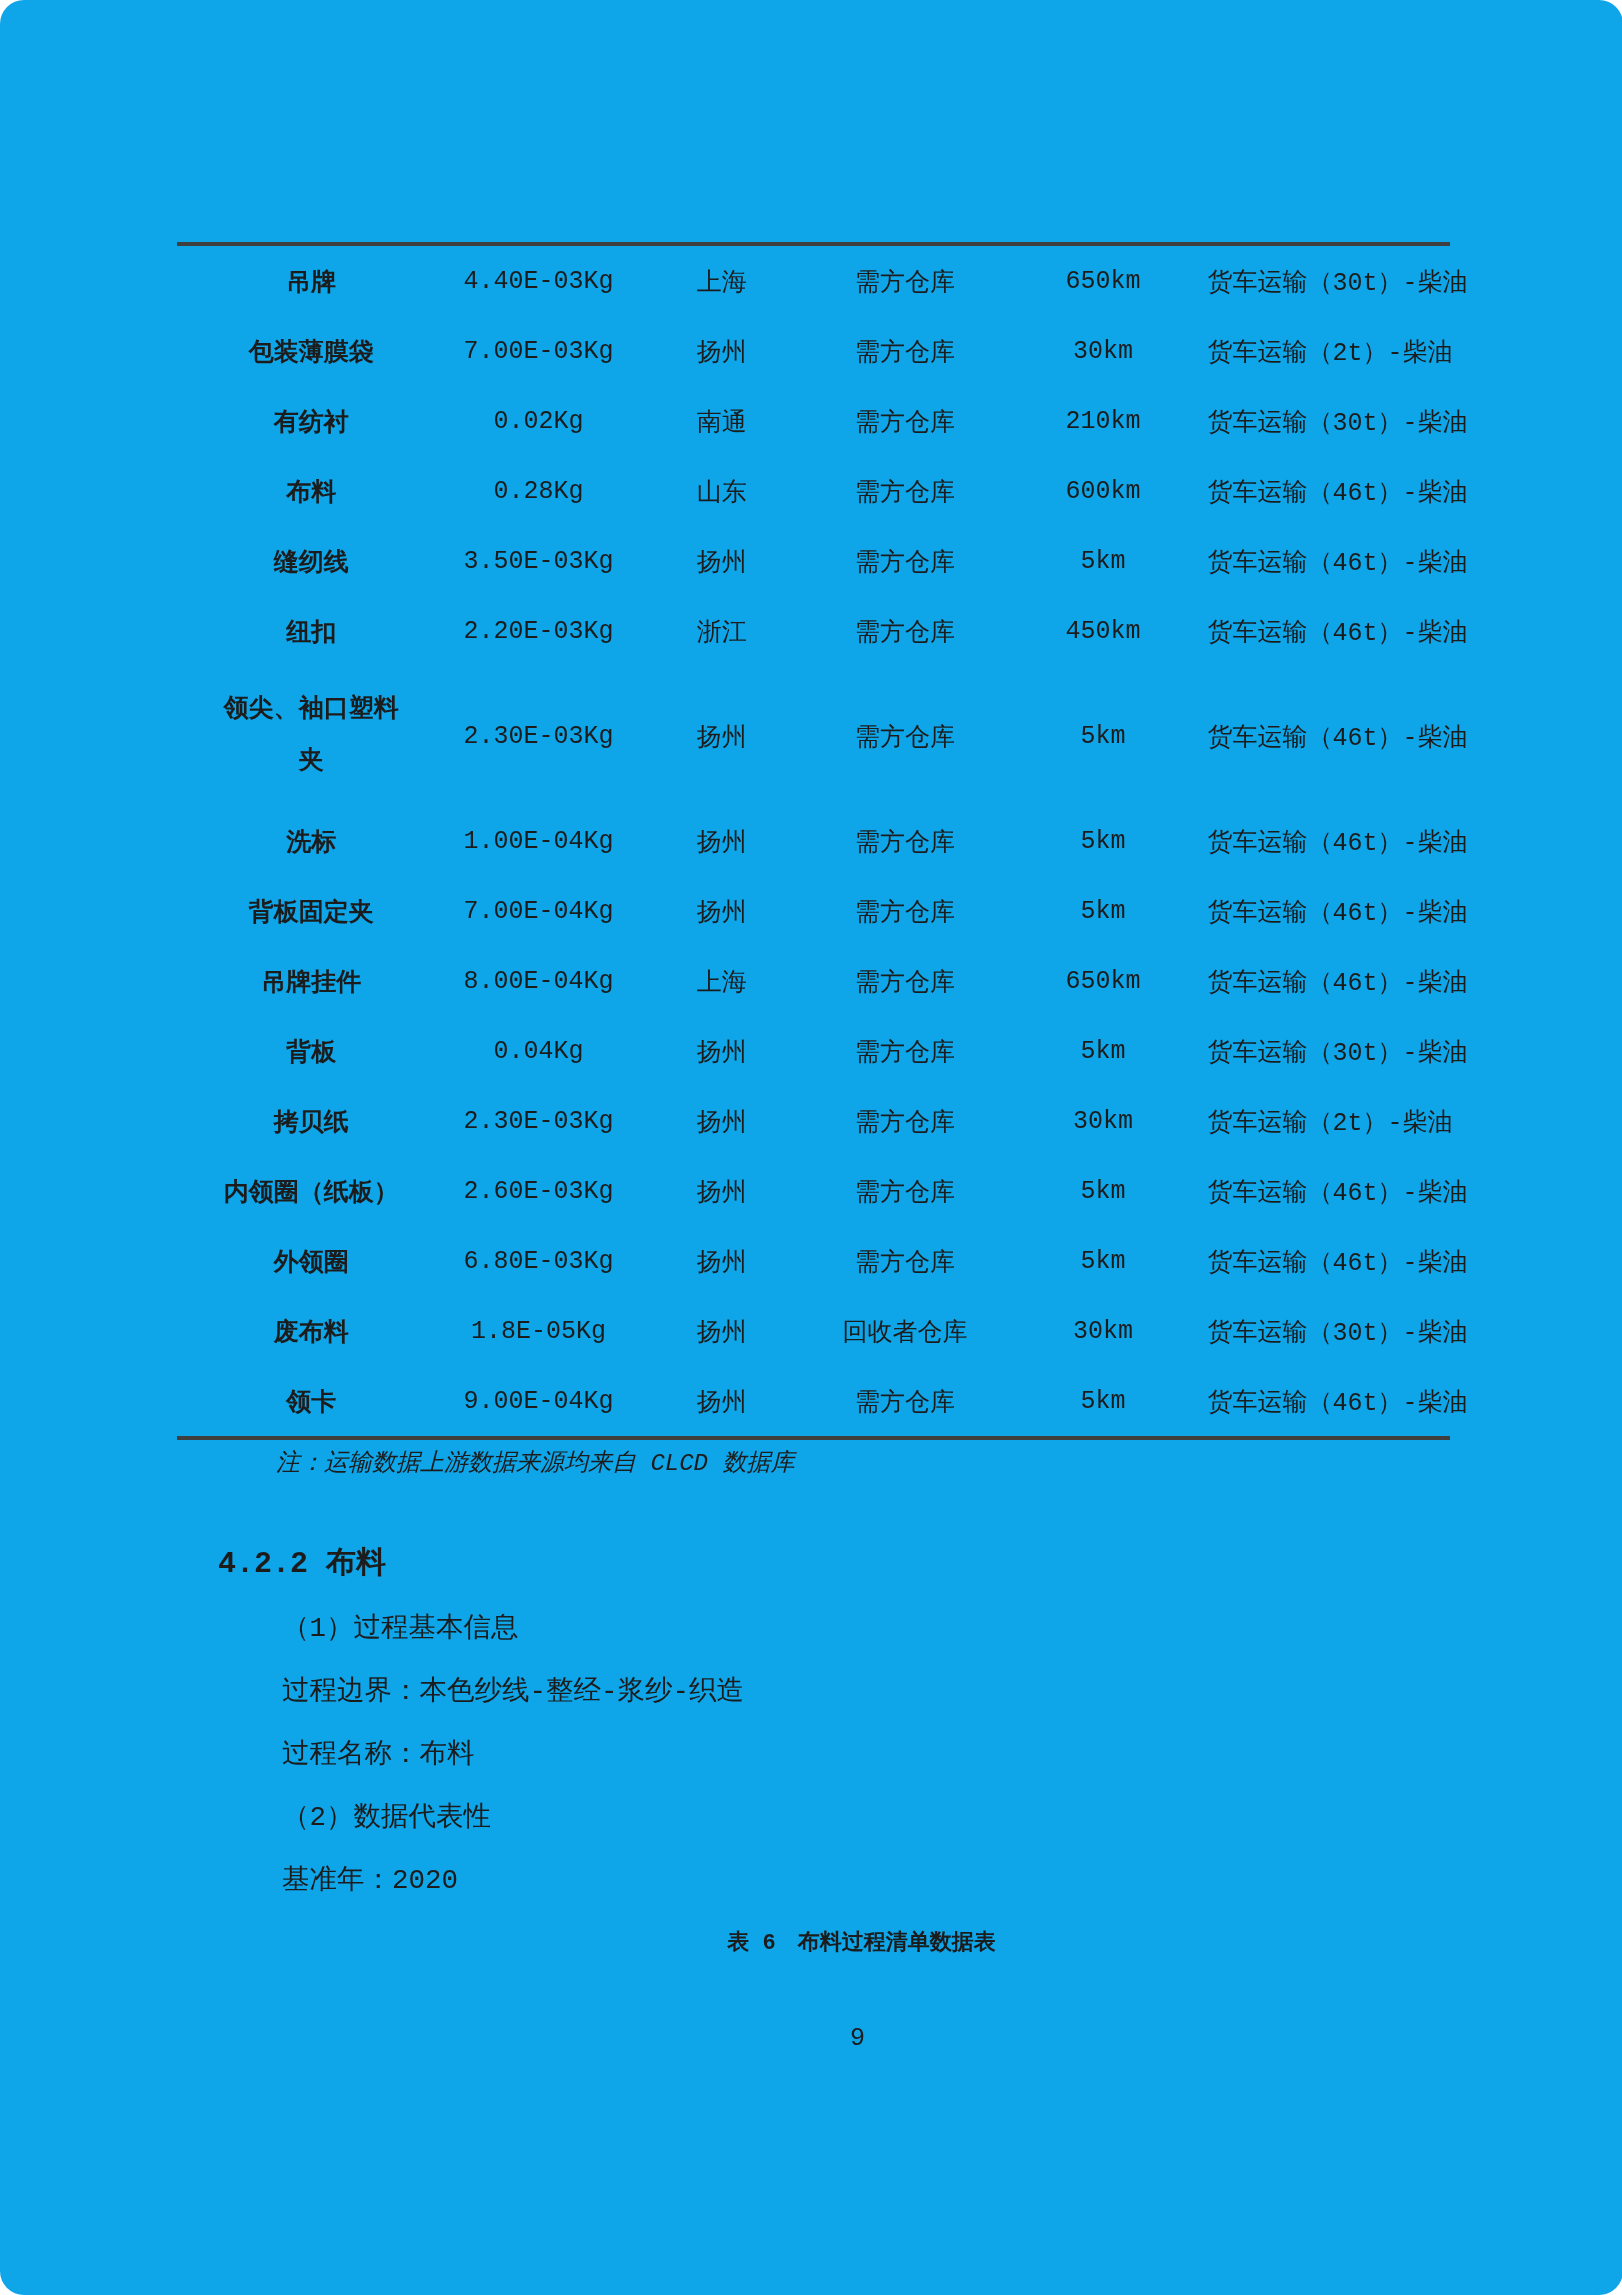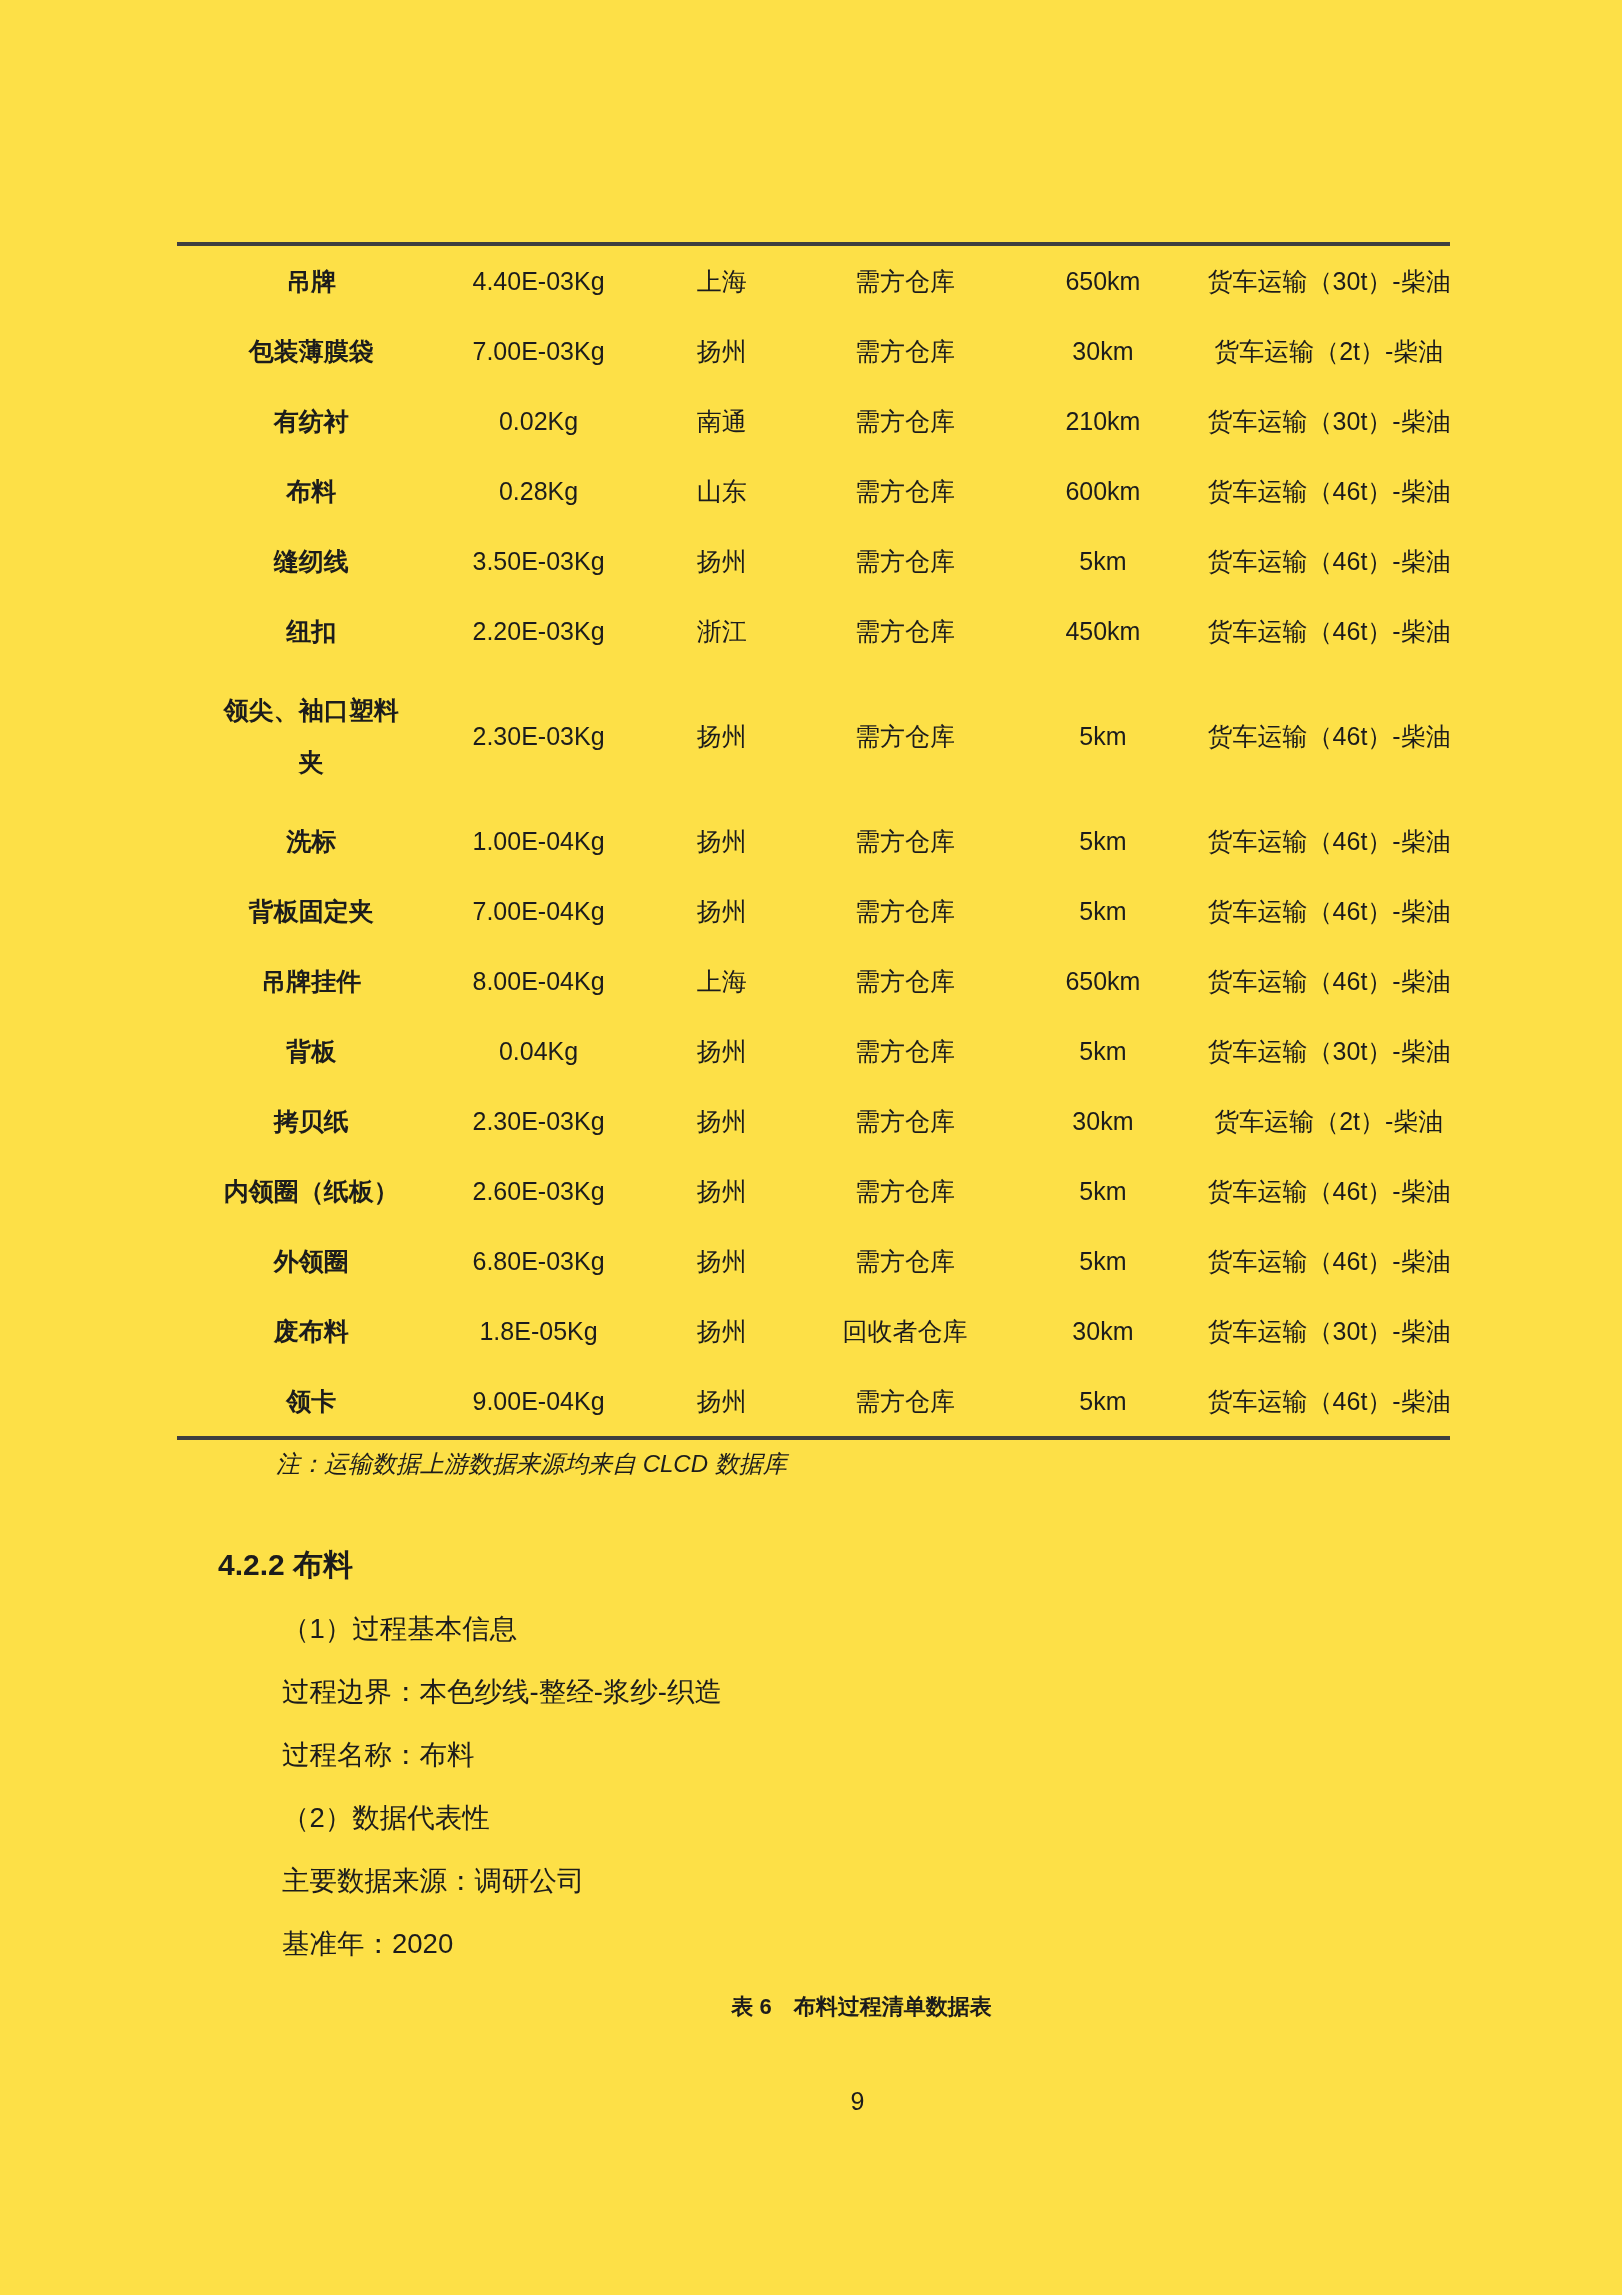--- a/index.html
+++ b/index.html
@@ -1,23 +1,24 @@
 <!DOCTYPE html>
 <html lang="zh" style="font-size:10.5px"><head>
 <meta charset="utf-8">
 <style>
   html, body { margin: 0; padding: 0; background: #ffffff; }
   .page {
     position: relative;
     width: 1623px;
     height: 2295px;
-    background: #fde047;
-    font-family: Liberation Sans, sans-serif;
+    background: #0ea5e9;
+    font-family: Liberation Mono, monospace;
     color: #1c1c1c;
     overflow: hidden;
+    border-radius: 24px;
   }
   .content {
     position: absolute;
     left: 177px;
     top: 242px;
     width: 1273px;
   }
   table.tbl {
     width: 1273px;
     border-collapse: collapse;
@@ -228,21 +229,20 @@
     </table>
 
     <div class="note">注：运输数据上游数据来源均来自 CLCD 数据库</div>
 
     <h2 class="heading">4.2.2 布料</h2>
 
     <p class="body-line first">（1）过程基本信息</p>
     <p class="body-line">过程边界：本色纱线-整经-浆纱-织造</p>
     <p class="body-line">过程名称：布料</p>
     <p class="body-line">（2）数据代表性</p>
-    <p class="body-line">主要数据来源：调研公司</p>
     <p class="body-line">基准年：2020</p>
 
     <div class="caption">表 6　布料过程清单数据表</div>
 
     <div class="pageno">9</div>
 
   </div>
 </div>
 
 

